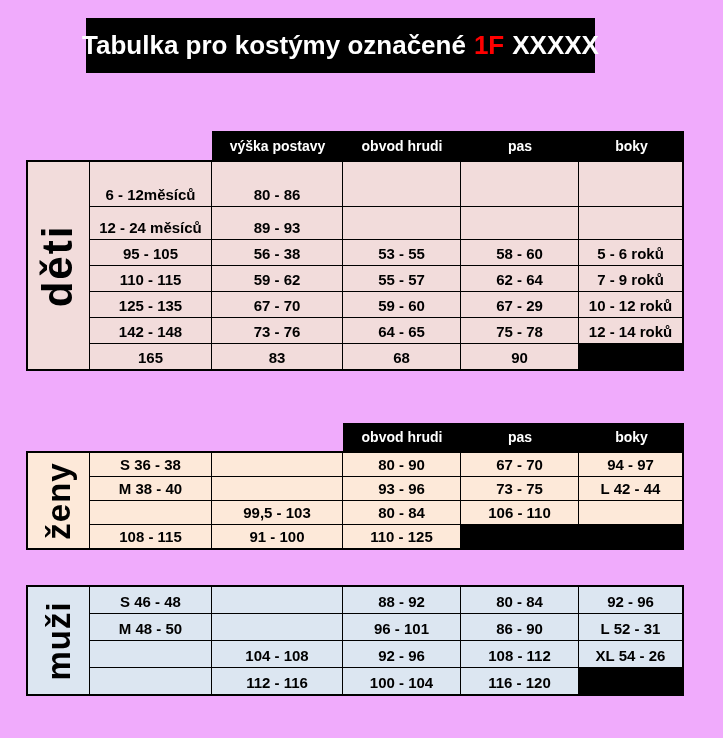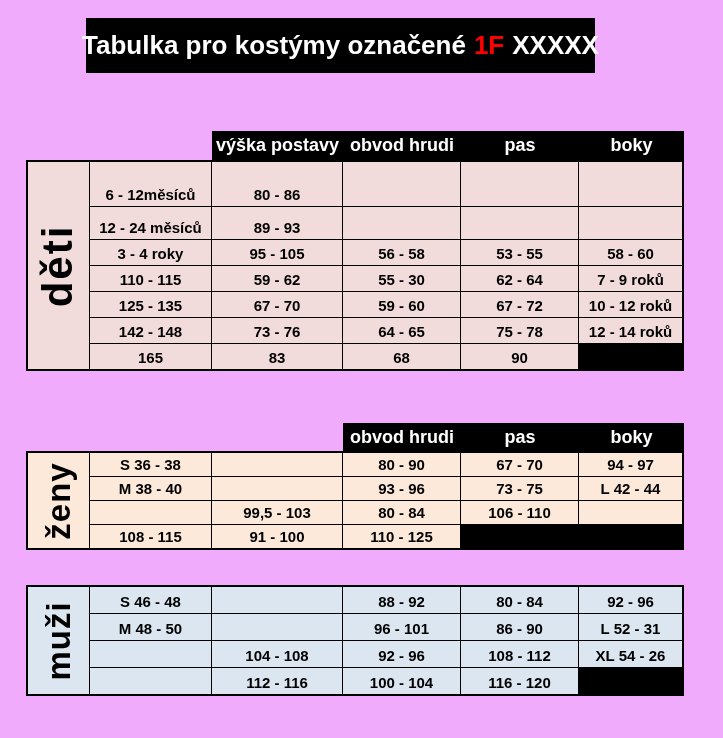--- a/index.html
+++ b/index.html
@@ -39,21 +39,21 @@
     margin: 5px 8px;
   }
 
   
   .thead {
     position: absolute;
     background: #000000;
     color: #ffffff;
     display: grid;
     font-weight: bold;
-    font-size: 18px;
+    font-size: 14px;
   }
   .t1head {
     left: 212px; top: 131px;
     width: 472px; height: 29px;
     grid-template-columns: 131px 118px 118px 105px;
   }
   .t2head {
     left: 343px; top: 423px;
     width: 341px; height: 28px;
     grid-template-columns: 118px 118px 105px;
@@ -145,34 +145,34 @@
     <div class="cell">6 - 12měsíců</div>
     <div class="cell">80 - 86</div>
     <div class="cell"></div>
     <div class="cell"></div>
     <div class="cell"></div>
     <div class="cell">12 - 24 měsíců</div>
     <div class="cell">89 - 93</div>
     <div class="cell"></div>
     <div class="cell"></div>
     <div class="cell"></div>
-    <div class="cell">3 - 4 roky</div>
     <div class="cell">95 - 105</div>
-    <div class="cell">56 - 58</div>
+    <div class="cell">56 - 38</div>
     <div class="cell">53 - 55</div>
     <div class="cell">58 - 60</div>
+    <div class="cell">5 - 6 roků</div>
     <div class="cell">110 - 115</div>
     <div class="cell">59 - 62</div>
-    <div class="cell">55 - 30</div>
+    <div class="cell">55 - 57</div>
     <div class="cell">62 - 64</div>
     <div class="cell">7 - 9 roků</div>
     <div class="cell">125 - 135</div>
     <div class="cell">67 - 70</div>
     <div class="cell">59 - 60</div>
-    <div class="cell">67 - 72</div>
+    <div class="cell">67 - 29</div>
     <div class="cell">10 - 12 roků</div>
     <div class="cell">142 - 148</div>
     <div class="cell">73 - 76</div>
     <div class="cell">64 - 65</div>
     <div class="cell">75 - 78</div>
     <div class="cell">12 - 14 roků</div>
     <div class="cell">165</div>
     <div class="cell">83</div>
     <div class="cell">68</div>
     <div class="cell">90</div>

